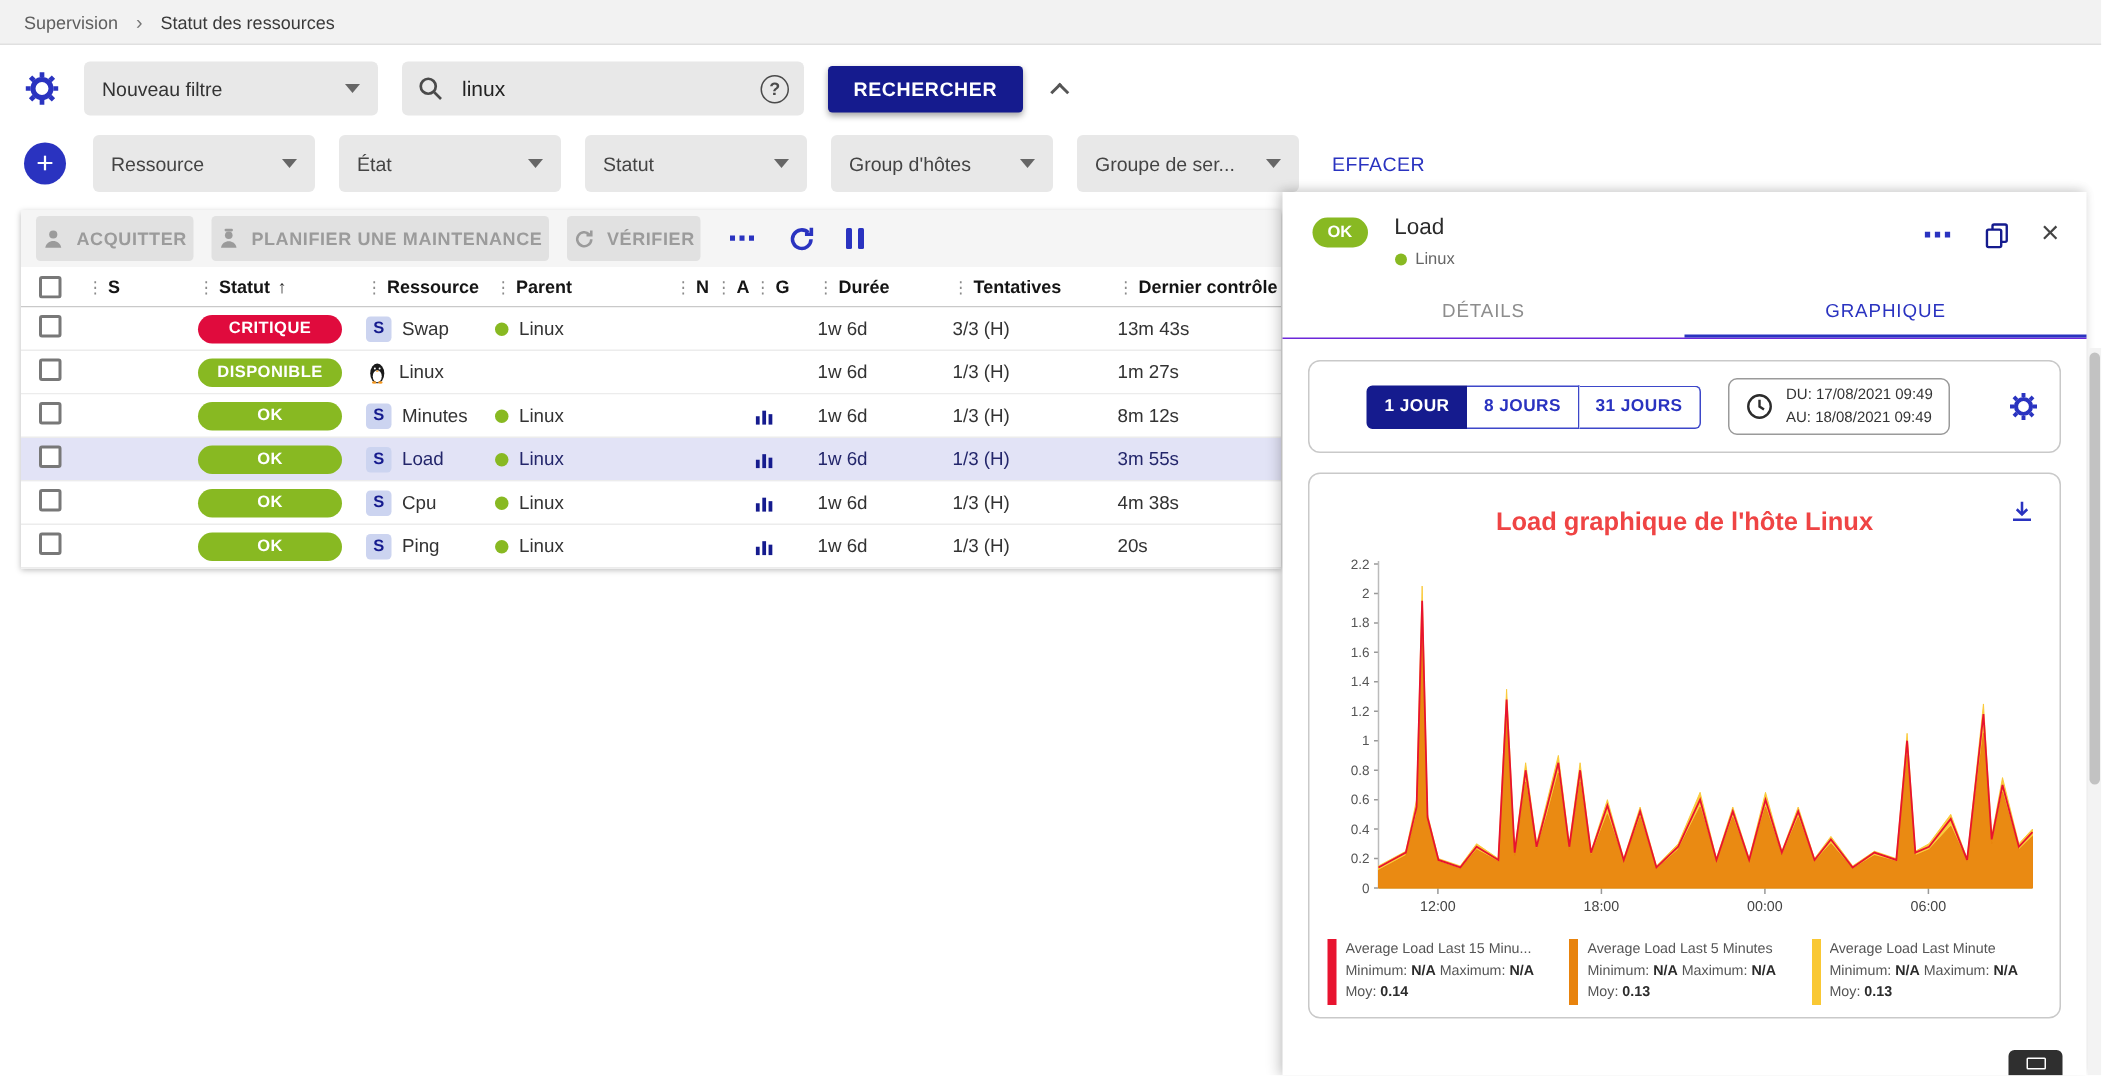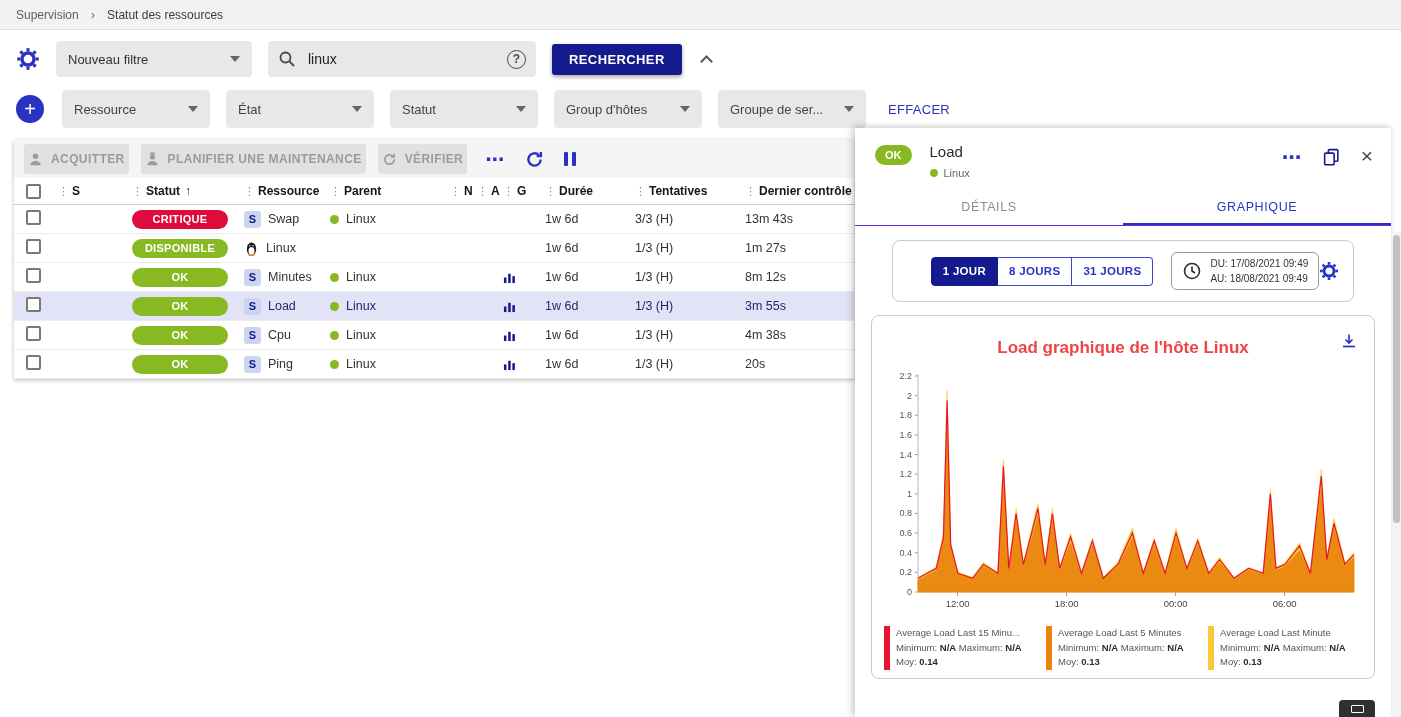--- a/index.html
+++ b/index.html
@@ -82,21 +82,21 @@
   .p-titlewrap{margin-left:18px;}
   .p-title{font-size:15px;color:#2b2b2b;}
   .p-parent{display:flex;align-items:center;gap:6px;margin-top:7px;font-size:11px;color:#666;}
   .p-parent .dot{width:8px;height:8px;}
   .p-actions{margin-left:auto;display:flex;align-items:center;gap:20px;padding-top:4px;}
   .p-more{color:#2a33c0;font-size:20px;font-weight:bold;cursor:pointer;line-height:.6;}
   .p-close{font-size:21px;color:#444;cursor:pointer;line-height:.8;}
   .p-tabs{display:flex;border-bottom:1px solid #6d28d9;}
   .tab{flex:1;text-align:center;padding:13px 0 11px;font-size:12.5px;letter-spacing:.6px;color:#8d8d8d;cursor:pointer;}
   .tab.active{color:#2a33c0;border-bottom:2px solid #2a33c0;padding-bottom:9px;}
-  .p-body{padding:14px 17px;display:flex;flex-direction:column;gap:13px;flex:1;overflow:hidden;align-items:center;}
+  .p-body{padding:14px 17px;display:flex;flex-direction:column;gap:13px;flex:1;overflow:hidden;}
   .card{border:1px solid #c9c9c9;border-radius:8px;background:#fff;}
   .rangecard{display:flex;align-items:center;padding:11px 14px;}
   .rgroup{display:flex;margin-left:24px;}
   .rbtn{height:29px;padding:0 11px;font-size:11.5px;font-weight:bold;letter-spacing:.3px;border:1px solid #3d47c9;
         background:#fff;color:#2a33c0;display:flex;align-items:center;font-family:inherit;cursor:pointer;}
   .rbtn + .rbtn{border-left:none;}
   .rbtn:first-child{border-radius:4px 0 0 4px;}
   .rbtn:last-child{border-radius:0 4px 4px 0;}
   .rbtn.active{background:#151b8e;color:#fff;border-color:#151b8e;}
   .periodbox{margin-left:18px;border:1px solid #9a9a9a;border-radius:6px;display:flex;align-items:center;gap:8px;

